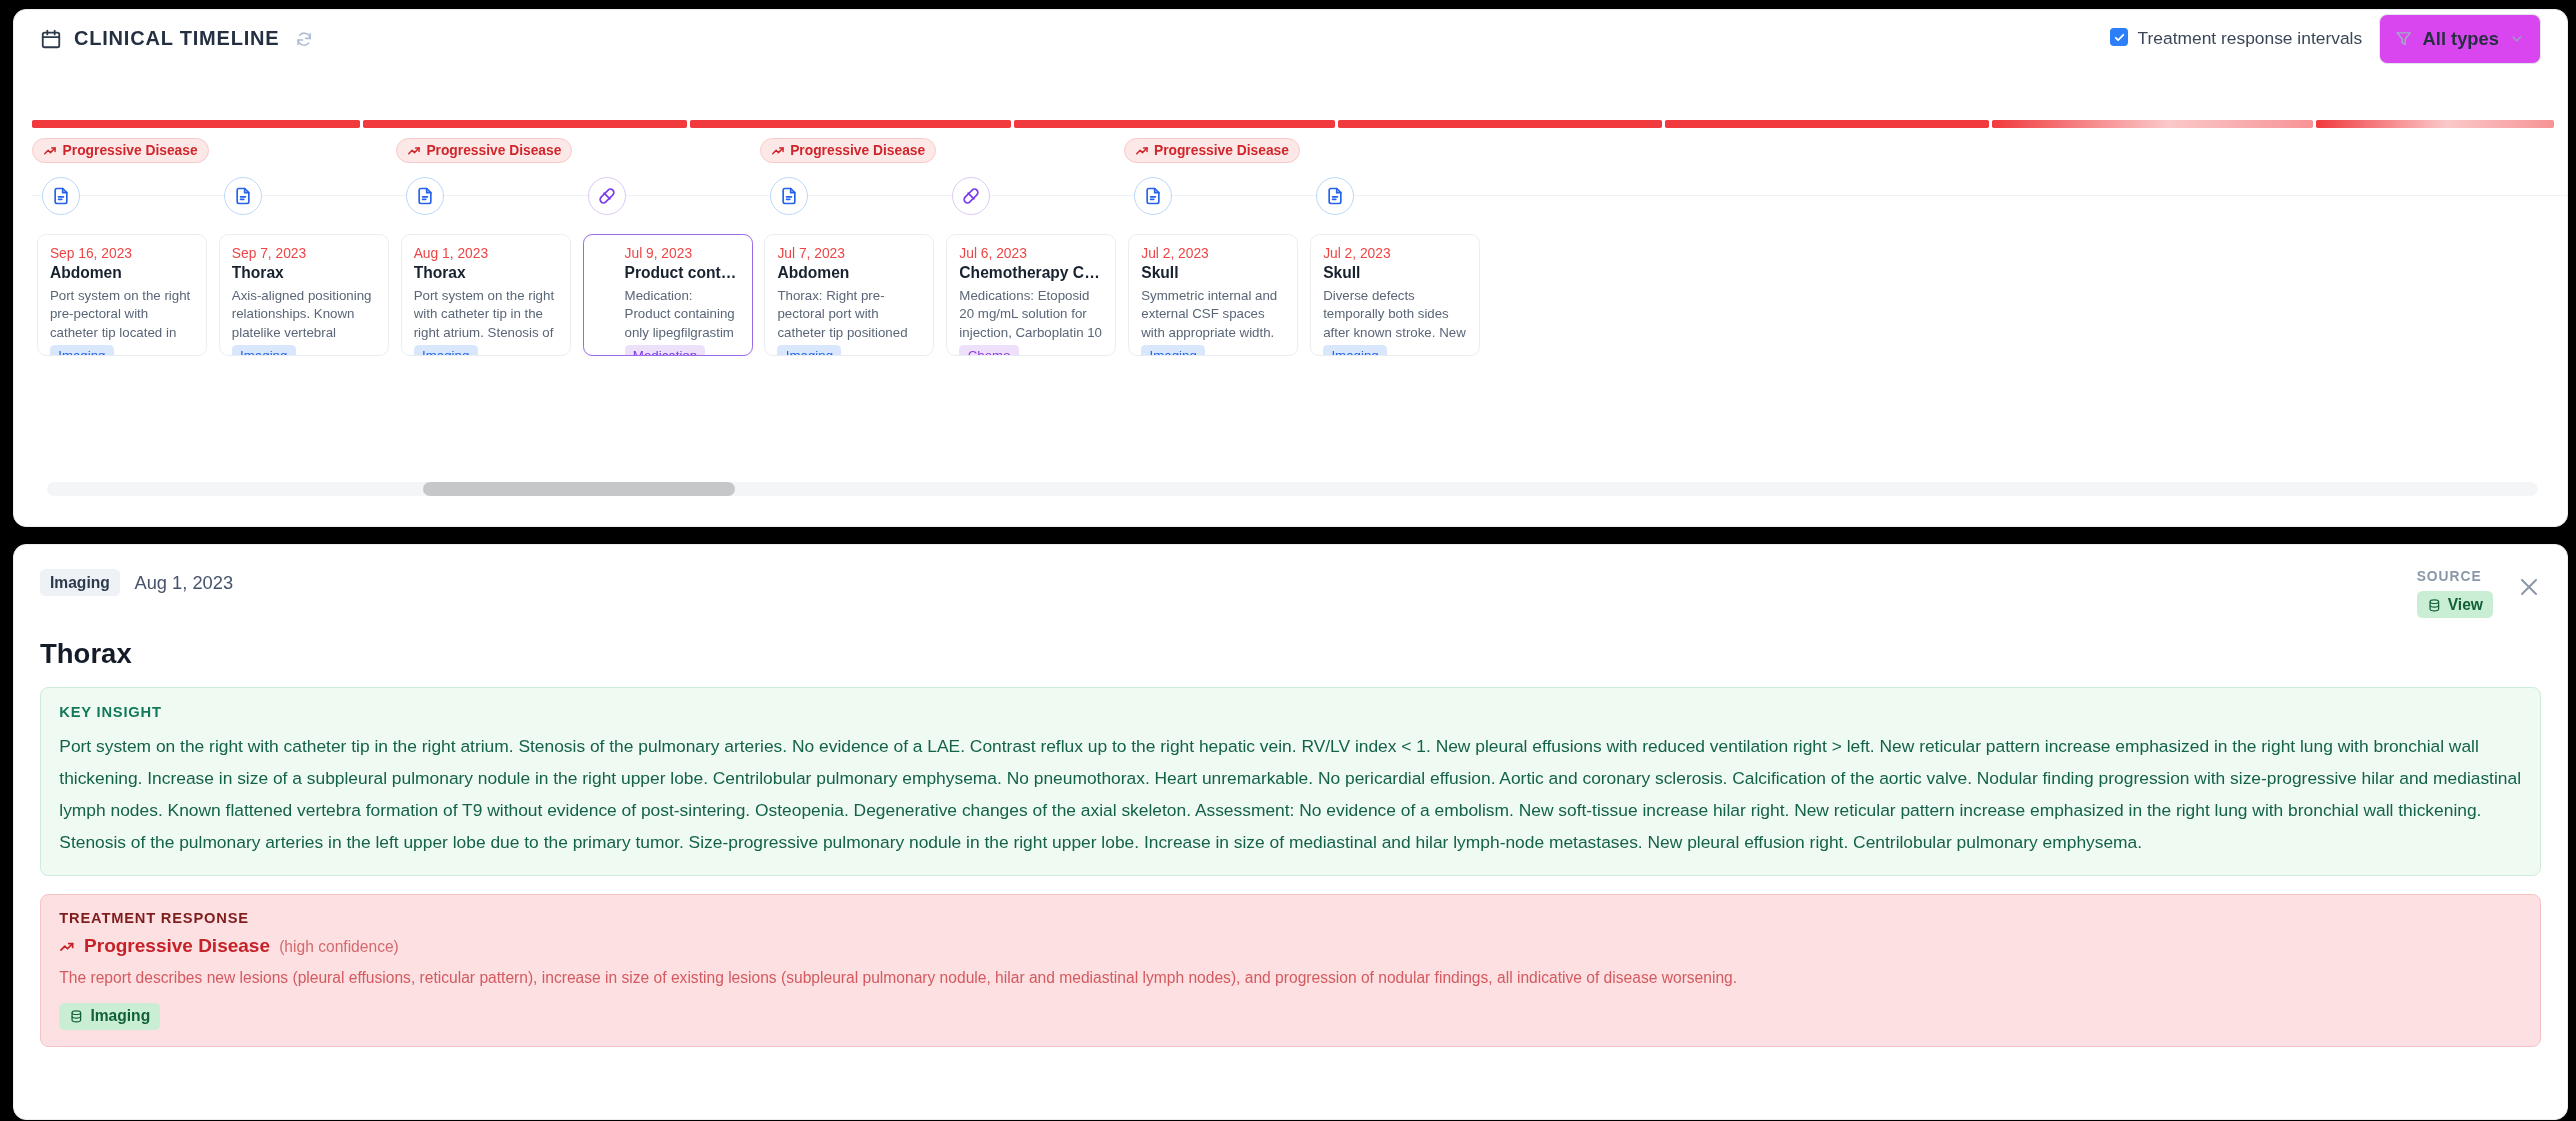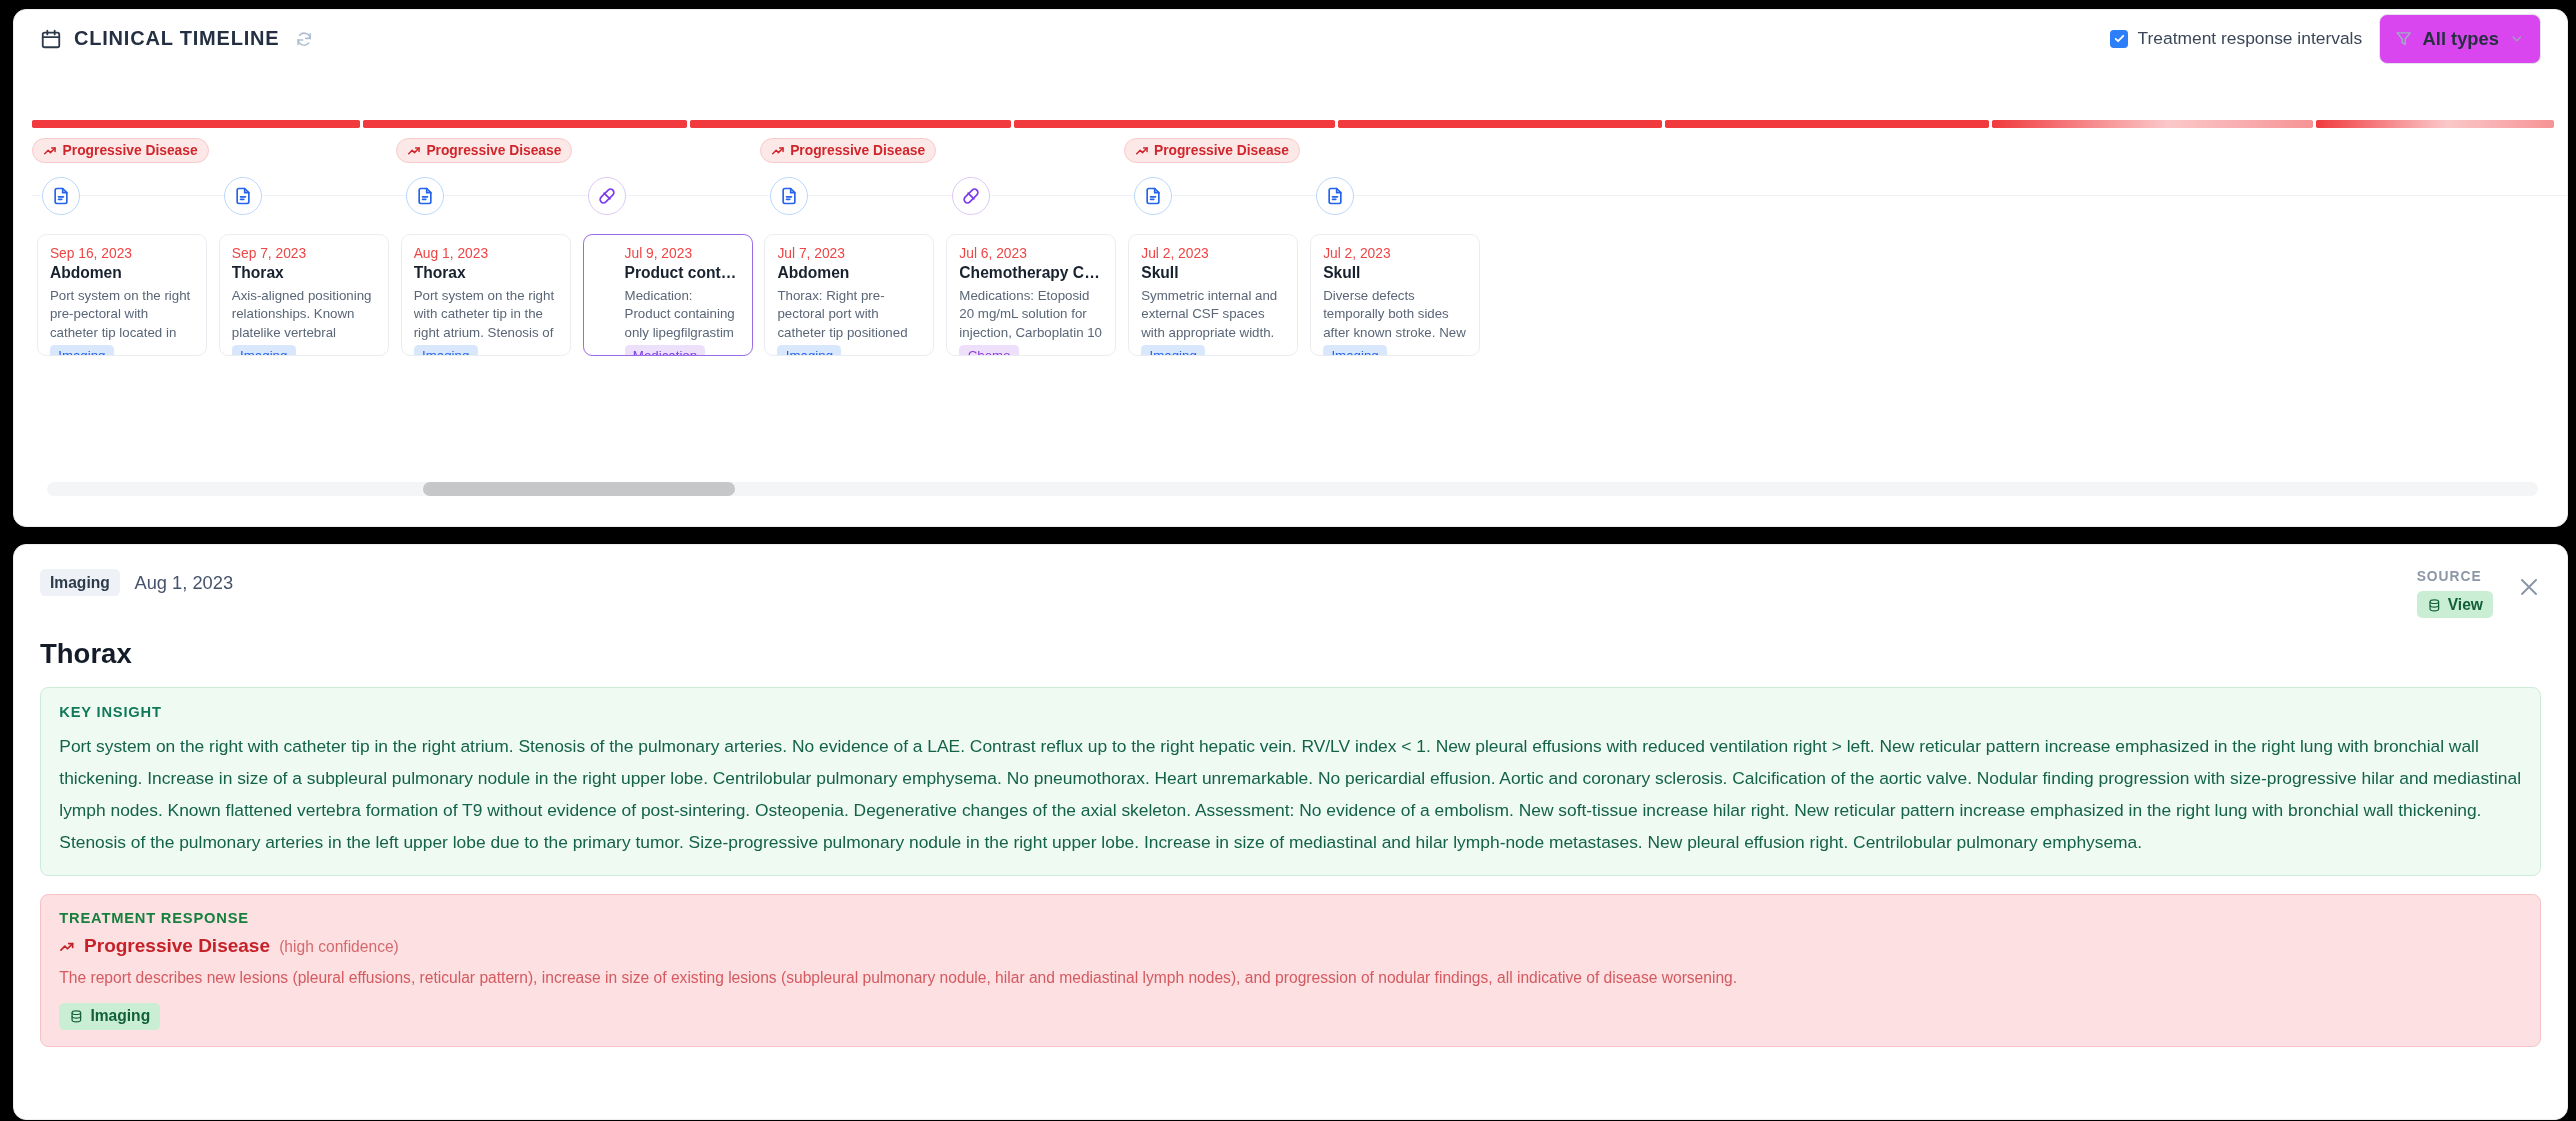--- a/index.html
+++ b/index.html
@@ -31,21 +31,21 @@
   .calendar-icon { width: 22px; height: 22px; display: block; }
   #timeline-title {
     font-size: 20px; font-weight: 700; letter-spacing: 0.8px;
     color: #243042;
   }
   .refresh-icon { width: 18.3px; height: 18.3px; display: block; margin-left: 3.7px; }
 
   .tl-header-right {
     margin-left: auto; display: flex; align-items: center; gap: 16.5px;
   }
-  .checkbox-wrap { display: flex; align-items: center; gap: 9.2px; }
+  .checkbox-wrap { display: flex; gap: 9.2px; }
   .checkbox-box {
     width: 18.3px; height: 18.3px; border-radius: 3.7px;
     background: #2d7ff9; display: flex; align-items: center; justify-content: center;
   }
   .checkbox-box svg { width: 13px; height: 13px; display: block; }
   #treatment-interval-label { font-size: 17.4px; color: #3b4758; }
 
   #type-filter {
     display: flex; align-items: center; gap: 10px;
     height: 50px; padding: 0 15.6px;
@@ -188,21 +188,21 @@
     font-size: 17.4px; line-height: 1.84; color: #14624a;
   }
 
   #treatment-box {
     margin: 18.3px 26px 0 26px;
     background: #fce0e2; border: 0.9px solid #f5c3c6; border-radius: 8.3px;
     padding: 14.7px 18.3px 16.5px 18.3px;
   }
   #treatment-label {
     font-size: 14.7px; font-weight: 700; letter-spacing: 0.8px;
-    color: #15803d; margin-bottom: 9.2px;
+    color: #7f1d1d; margin-bottom: 9.2px;
   }
   .tr-row { display: flex; align-items: baseline; gap: 9.2px; margin-bottom: 9.2px; }
   .tr-row .trend-icon { width: 15.6px; height: 15.6px; display:block; position: relative; top: 2.8px; }
   #treatment-response-name { font-size: 19px; font-weight: 700; color: #c42228; }
   #treatment-confidence { font-size: 15.6px; color: #d4696d; }
   #treatment-rationale { font-size: 15.6px; color: #d45a60; line-height: 1.5; margin-bottom: 13px; }
   #treatment-source-chip {
     display: inline-flex; align-items: center; gap: 6.4px;
     background: #c9eed4; border-radius: 5.5px; padding: 4.6px 10px;
   }

